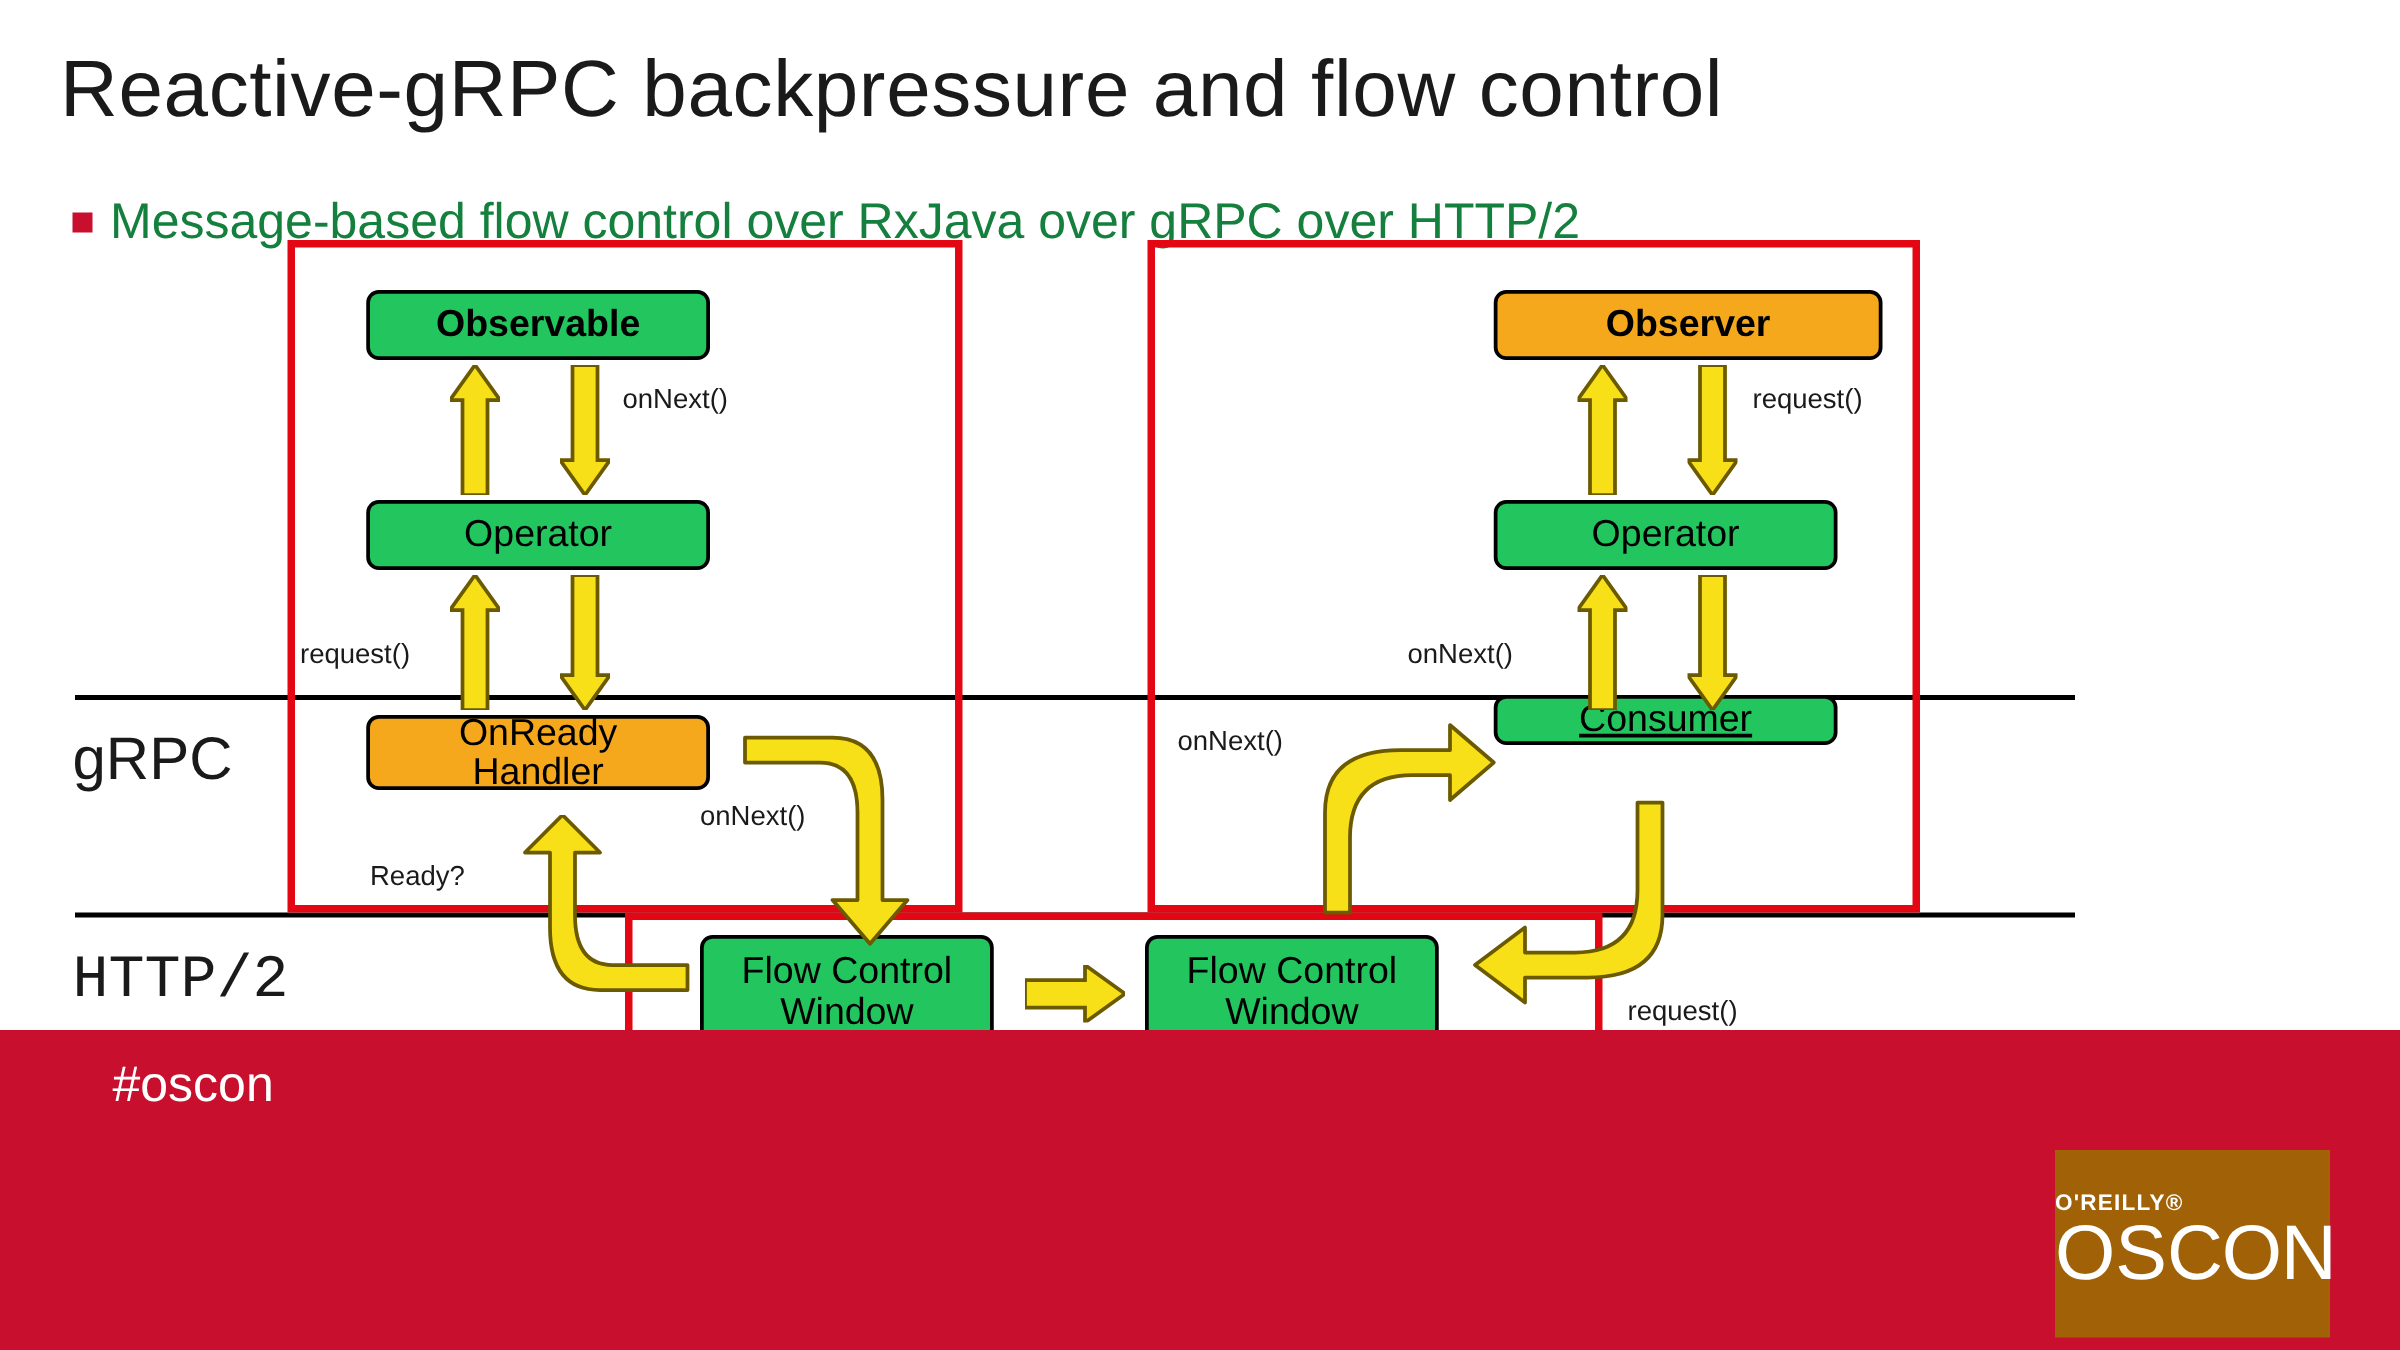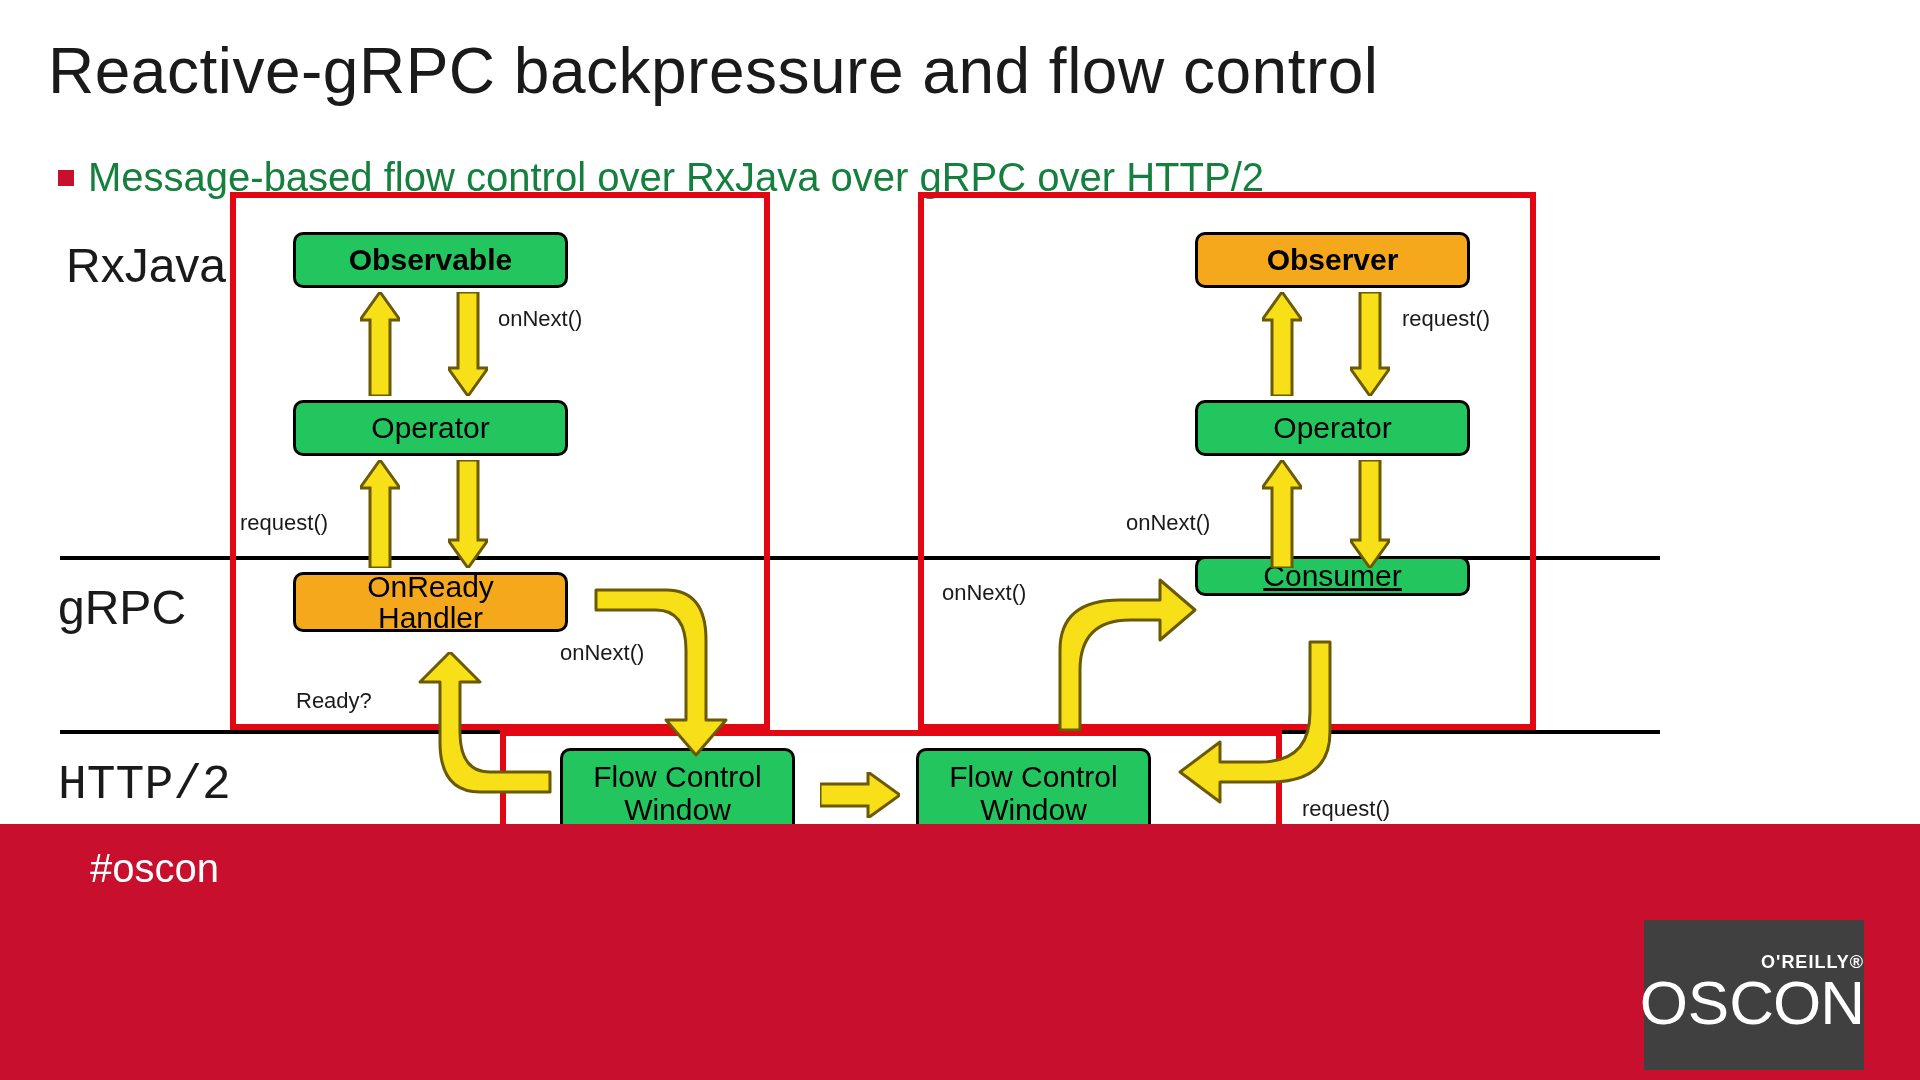--- a/index.html
+++ b/index.html
@@ -28,52 +28,51 @@
   .blue { background: #22c55e; }
   .orange { background: #f6a81c; }
 
   .arrow { position: absolute; }
   .arrow svg { display: block; }
 
   .annot { position: absolute; font-size: 22px; color: #1a1a1a; }
 
   .footer { position: absolute; left: 0; bottom: 0; width: 1920px; height: 256px; background: #c8102e; }
   .hashtag { position: absolute; left: 90px; top: 22px; color: #fff; font-size: 40px; }
-  .logo-area { position: absolute; right: 56px; bottom: 10px; width: 220px; height: 150px; background: #404040; display: flex; flex-direction: column; align-items: flex-end; justify-content: center; }
+  .logo-area { position: absolute; right: 56px; bottom: 10px; width: 220px; height: 150px; background: #a16207; display: flex; flex-direction: column; align-items: flex-start; justify-content: center; }
   .oreilly { color: #fff; font-size: 18px; font-weight: bold; letter-spacing: 1px; margin-bottom: -6px; }
   .oscon { color: #fff; font-size: 62px; font-weight: 300; }
   .oscon .con { letter-spacing: -1px; font-weight: 200; }
 </style>
 </head>
 <body>
 <div class="slide">
 
 <div class="title">Reactive-gRPC backpressure and flow control</div>
 <div class="bullet-row">
   <div class="bullet"></div>
   <div class="bullet-text">Message-based flow control over RxJava over gRPC over HTTP/2</div>
 </div>
 
-<div class="layer-label lbl-rx">RxJava</div>
 <div class="layer-label lbl-grpc">gRPC</div>
 <div class="layer-label lbl-http2">HTTP/2</div>
 
 <div class="hline hline1"></div>
 <div class="hline hline2"></div>
 
 <div class="red-box red1"></div>
 <div class="red-box red2"></div>
 <div class="red-box red3"></div>
 
 <div class="block blue" style="left:293px; top:232px; width:275px; height:56px; font-weight:bold;">Observable</div>
 <div class="block blue" style="left:293px; top:400px; width:275px; height:56px;">Operator</div>
 <div class="block orange" style="left:293px; top:572px; width:275px; height:60px; white-space: pre-line; line-height:1.05;">OnReady
 Handler</div>
 
-<div class="block orange" style="left:1195px; top:232px; width:275px; height:56px; font-weight:bold;">Observer</div>
+<div class="block orange" style="left:1195px; top:232px; width:311px; height:56px; font-weight:bold;">Observer</div>
 <div class="block blue" style="left:1195px; top:400px; width:275px; height:56px;">Operator</div>
 <div class="block blue" style="left:1195px; top:556px; width:275px; height:40px;text-decoration:underline;">Consumer</div>
 
 <div class="block blue" style="left:560px; top:748px; width:235px; height:90px; white-space: pre-line; line-height:1.1;">Flow Control
 Window</div>
 <div class="block blue" style="left:916px; top:748px; width:235px; height:90px; white-space: pre-line; line-height:1.1;">Flow Control
 Window</div>
 
 <div class="arrow" style="left:360px; top:292px;">
   <svg width="40" height="104" viewBox="0 0 40 104">

